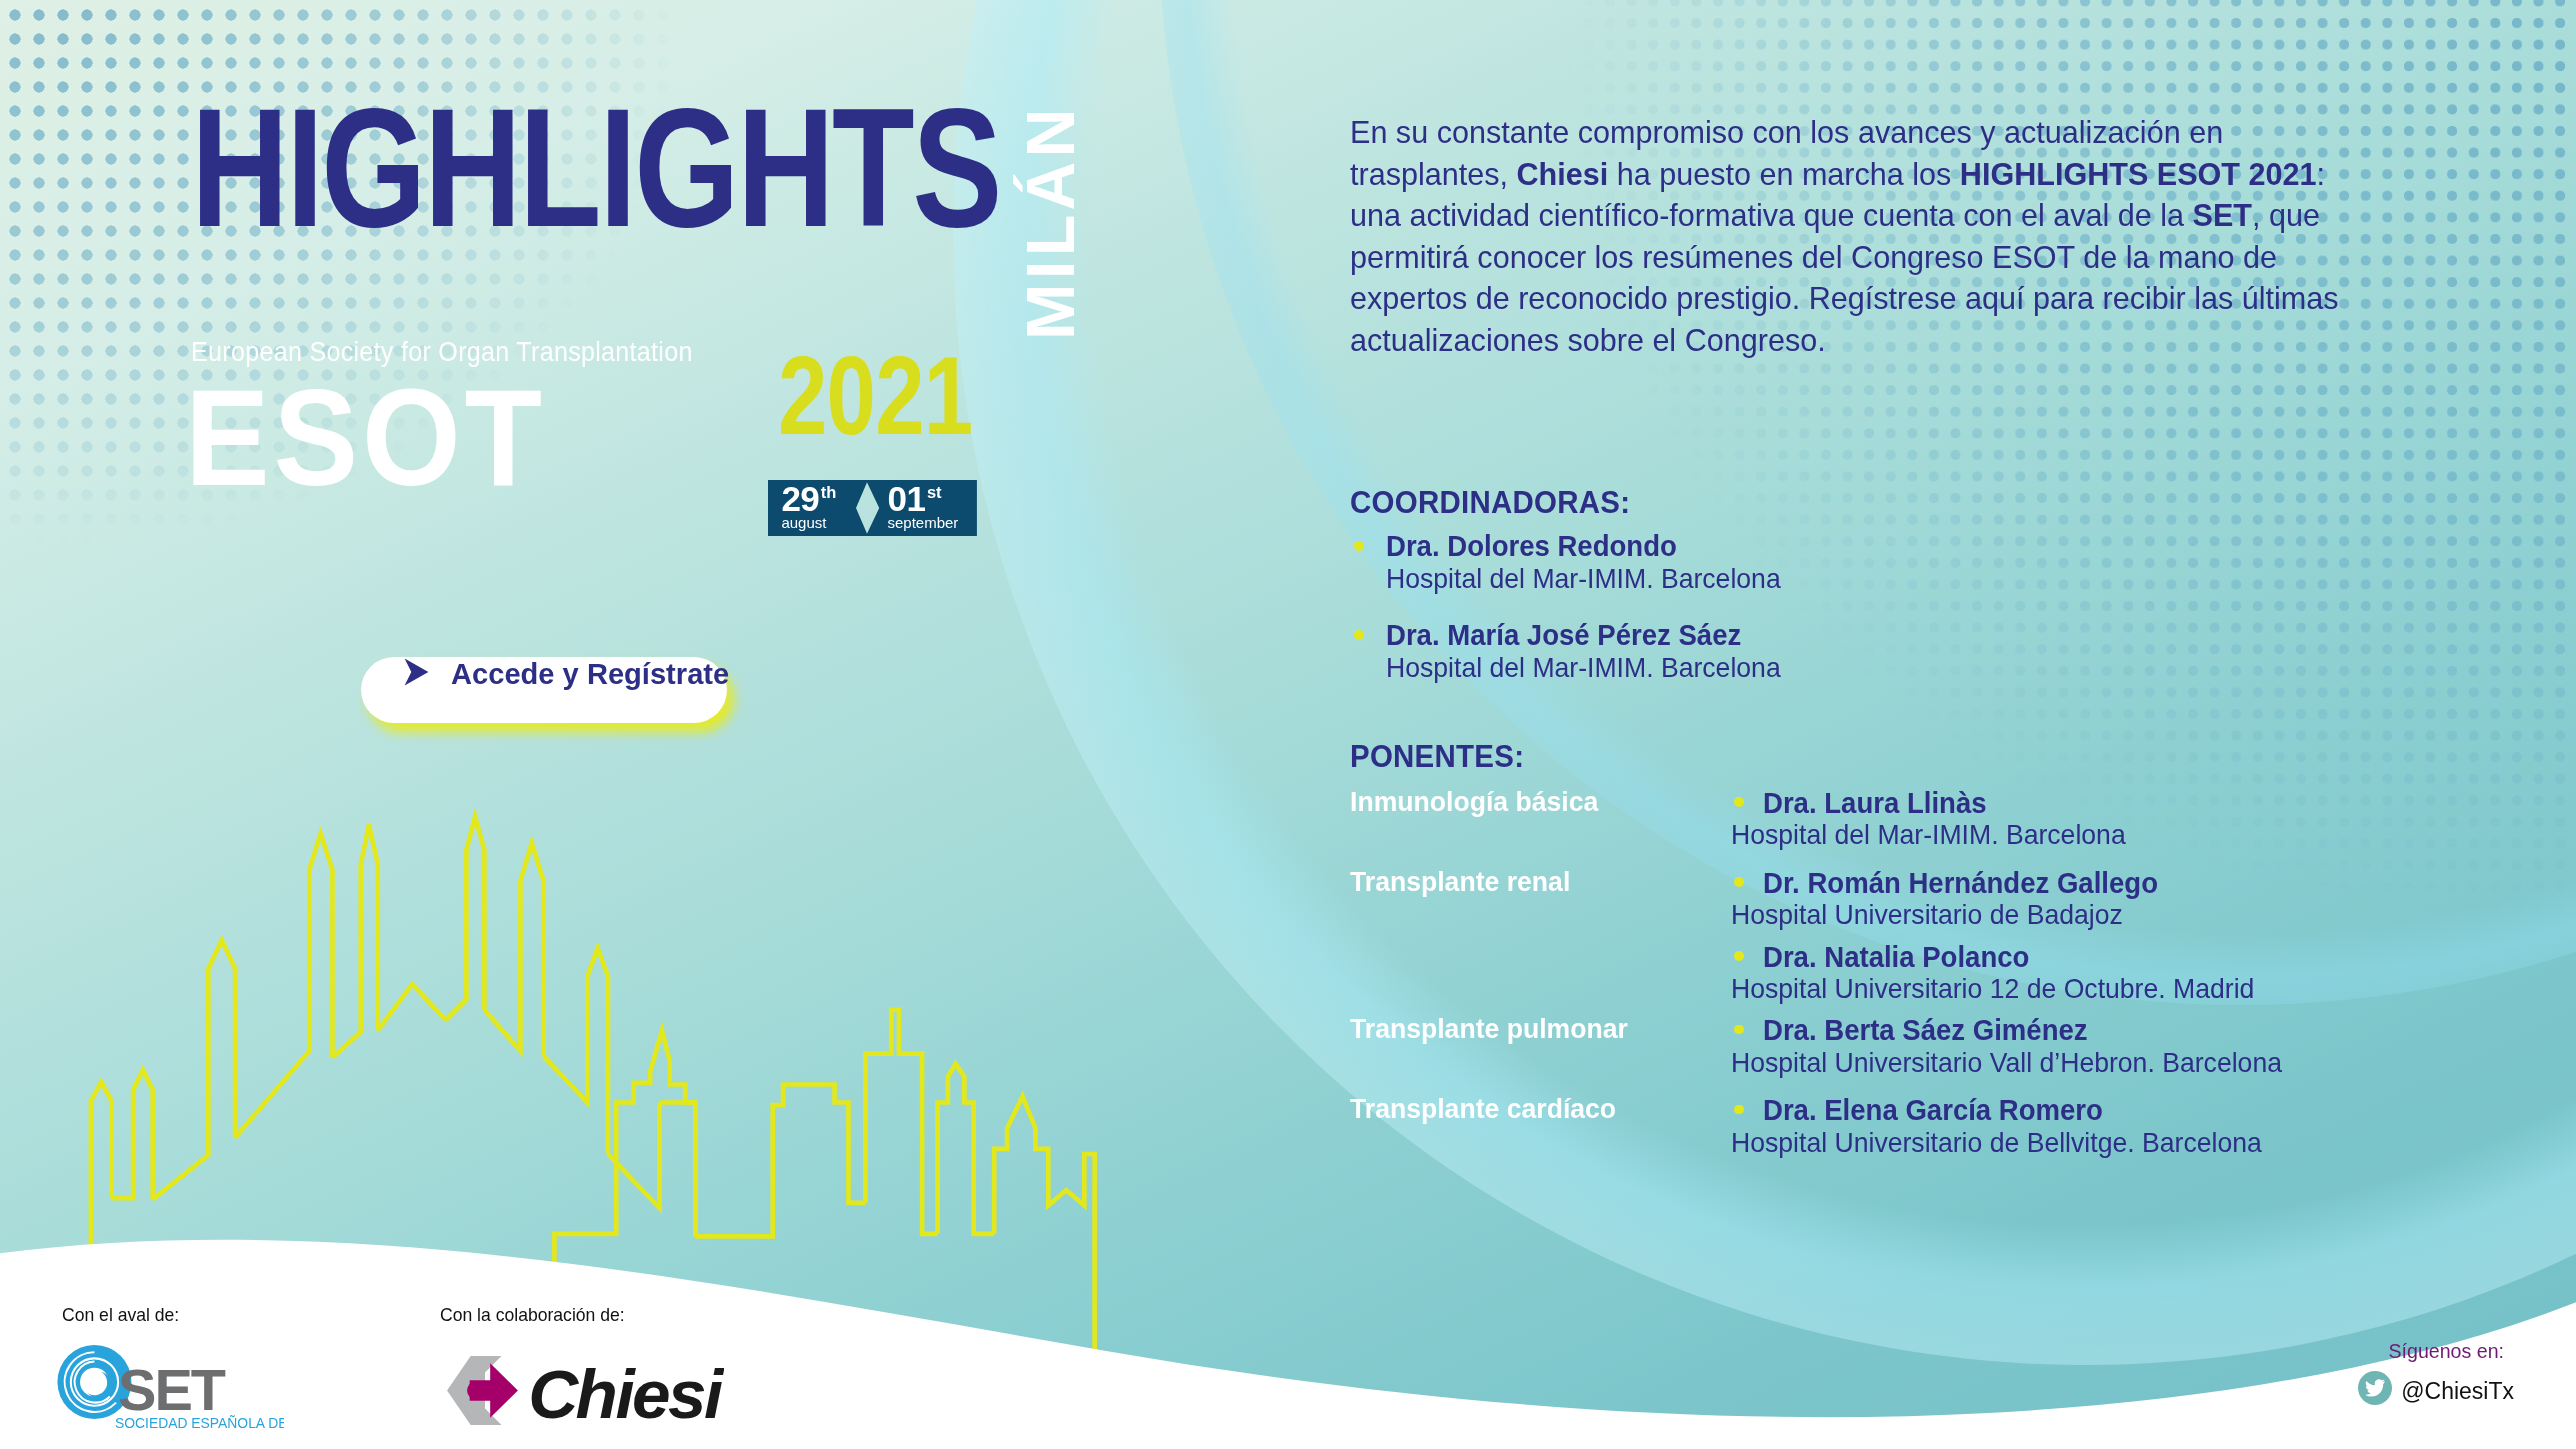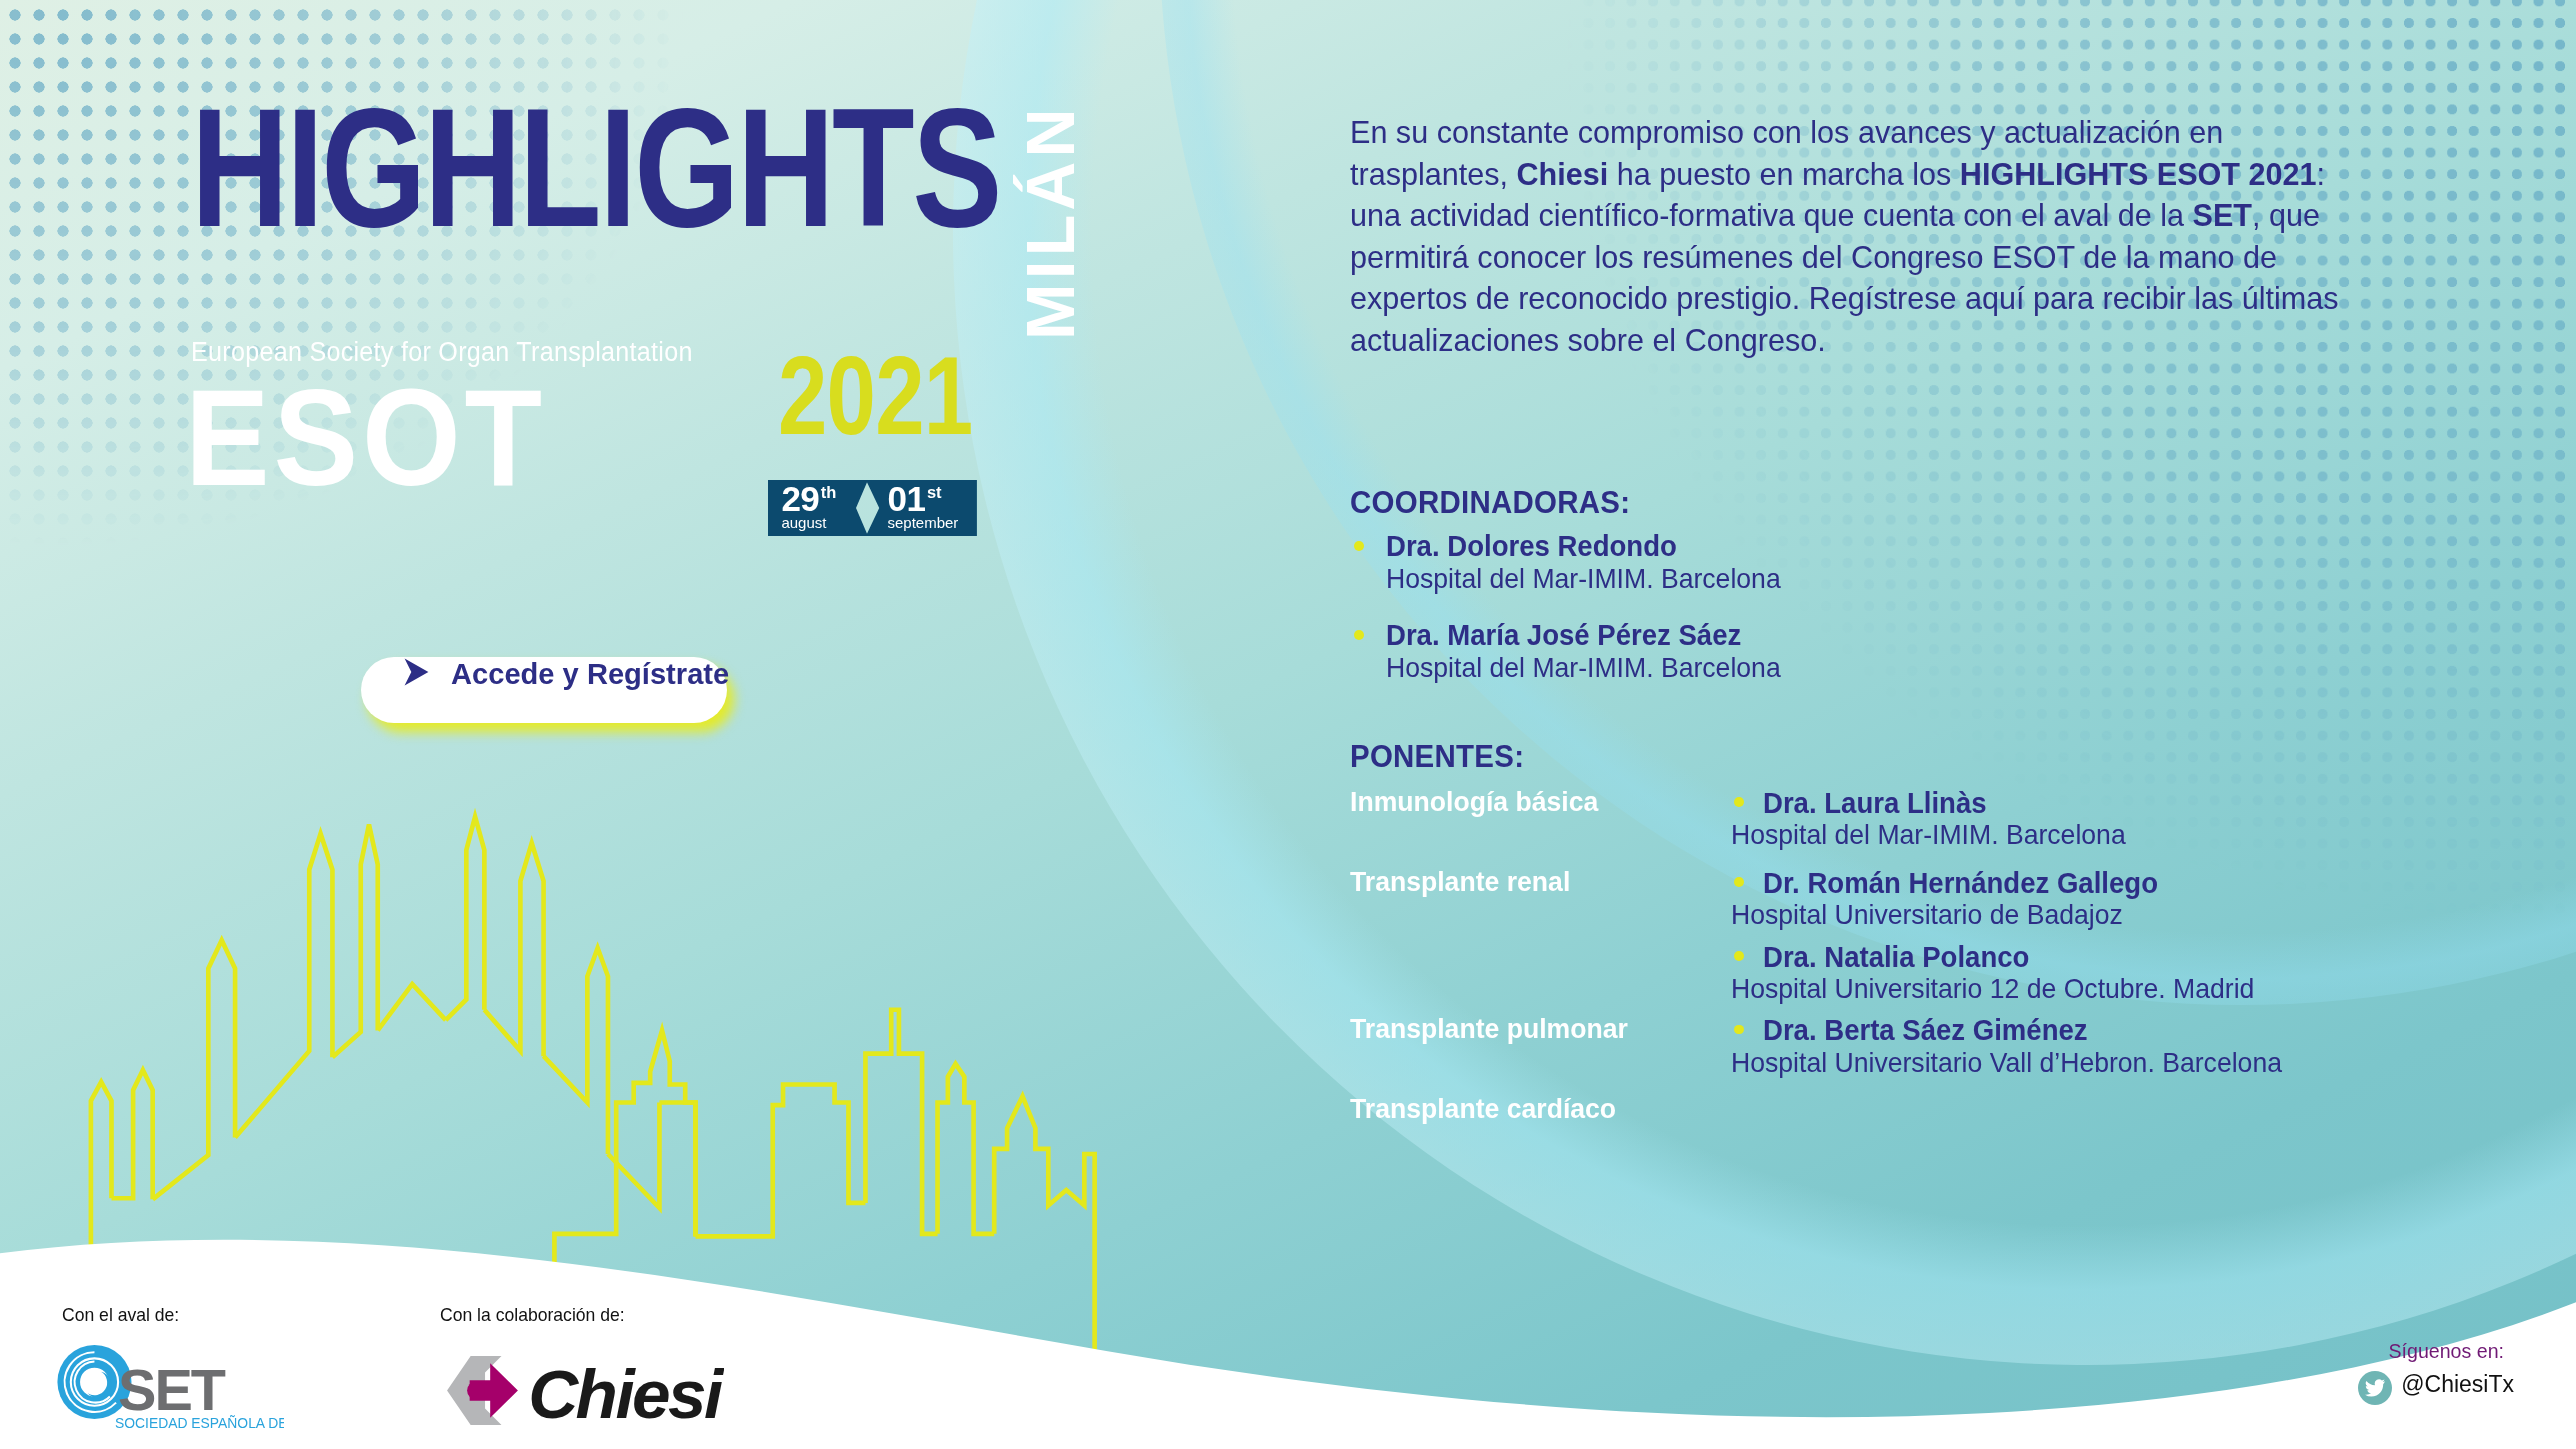--- a/index.html
+++ b/index.html
@@ -226,21 +226,21 @@
   #set-logo  { position:absolute; left:52px; top:1345px; }
   #chiesi-logo { position:absolute; left:435px; top:1352px; }
 
   #follow-label {
     position:absolute; right:72px; top:1340px; color:#701a75; font-size:19.6px;
     font-family:"Liberation Sans Narrow","Liberation Sans", sans-serif;
     text-align:right;
   }
   #twitter-block {
     position:absolute; right:62px; top:1371px;
-    display:flex; align-items:flex-start; gap:9.3px;
+    display:flex; align-items:flex-end; gap:9.3px;
   }
   .tw-circle { width:34px; height:34px; border-radius:50%; background:#6fb5b4;
                display:flex; align-items:center; justify-content:center; }
   .tw-handle { font-size:23px; color:#111;
                font-family:"Liberation Sans Narrow","Liberation Sans", sans-serif; }
 </style>
 </head>
 <body>
 
 <div id="poster">
@@ -365,20 +365,27 @@
         <div class="pon-people">
           <div class="pon-person">
             <span class="b"></span>
             <div class="pon-name">Dra. Berta Sáez Giménez</div>
             <div class="pon-org">Hospital Universitario Vall d’Hebron. Barcelona</div>
           </div>
         </div>
       </div>
       <div class="pon-row">
         <div class="pon-topic">Transplante cardíaco</div>
+        <div class="pon-people">
+          <div class="pon-person">
+            <span class="b"></span>
+            <div class="pon-name">Dra. Elena García Romero</div>
+            <div class="pon-org">Hospital Universitario de Bellvitge. Barcelona</div>
+          </div>
+        </div>
       </div>
     </div>
 
   <div class="foot-label" id="aval-label">Con el aval de:</div>
   <div class="foot-label" id="colab-label">Con la colaboración de:</div>
 
   <svg id="set-logo" width="232" height="90" viewBox="0 0 450 175">
     <g>
       <circle cx="82" cy="72" r="72" fill="#29a3dc"></circle>
       <path d="M82 14 a58 58 0 1 0 42 98" fill="none" stroke="#ffffff" stroke-width="4"></path>

